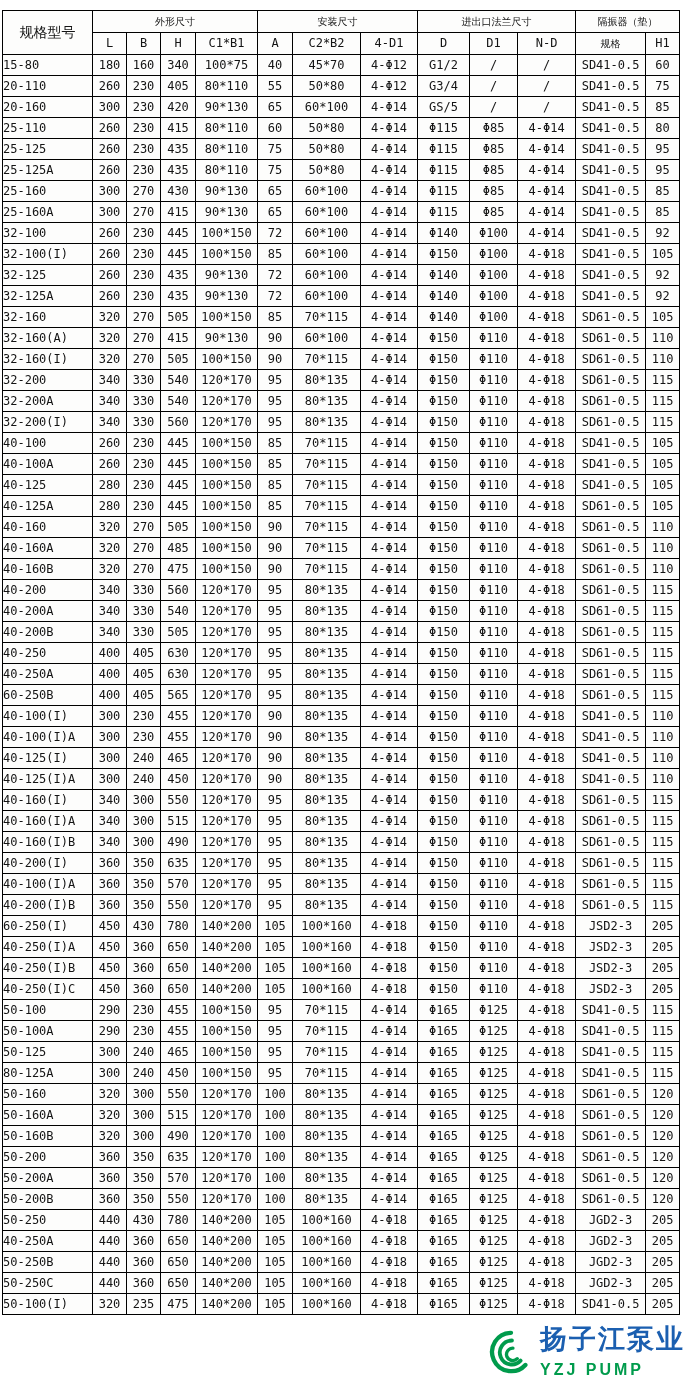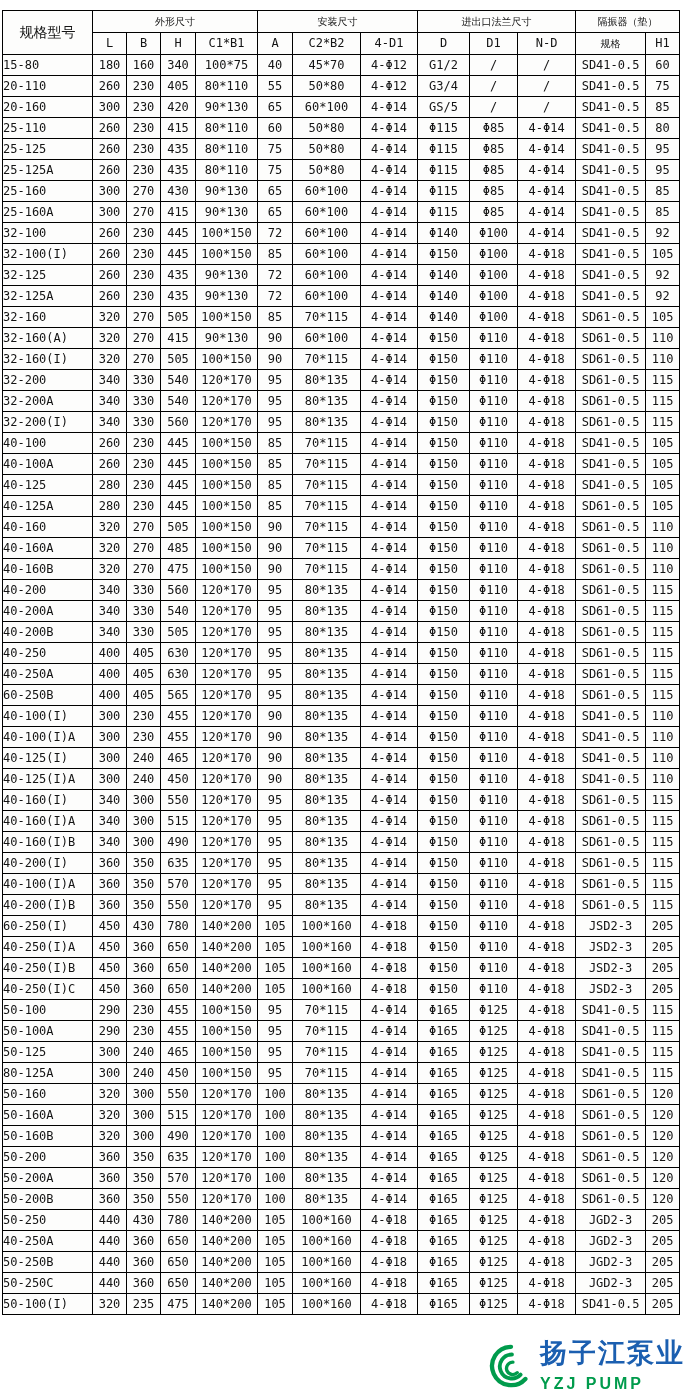--- a/index.html
+++ b/index.html
@@ -18,21 +18,21 @@
     font-size:12px;line-height:20px;height:20px;
     padding:0;text-align:center;white-space:nowrap;overflow:hidden;
     font-weight:normal;
   }
   .spec-table thead th{height:21px;line-height:21px;}
   .spec-table th.grp{font-size:10px;font-family:"Liberation Sans",sans-serif;}
   .spec-table th.model-h{font-size:14px;font-family:"Liberation Sans",sans-serif;}
   .spec-table td.model{text-align:left;padding-left:0;}
   .spec-table{border:1px solid #4d7c0f;}
   .logo{
-    position:absolute;right:6px;bottom:4px;height:50px;
+    position:absolute;right:6px;bottom:18px;height:50px;
     display:flex;align-items:center;gap:6px;
   }
   .logo-icon{flex:0 0 auto;display:block;}
   .logo-text{display:flex;flex-direction:column;align-items:flex-start;line-height:1;}
   .logo-cn{
     font-family:"Liberation Sans",sans-serif;font-weight:bold;
     font-size:27px;letter-spacing:2px;
   }
   .logo-en{
     font-family:"Liberation Sans",sans-serif;font-weight:bold;

